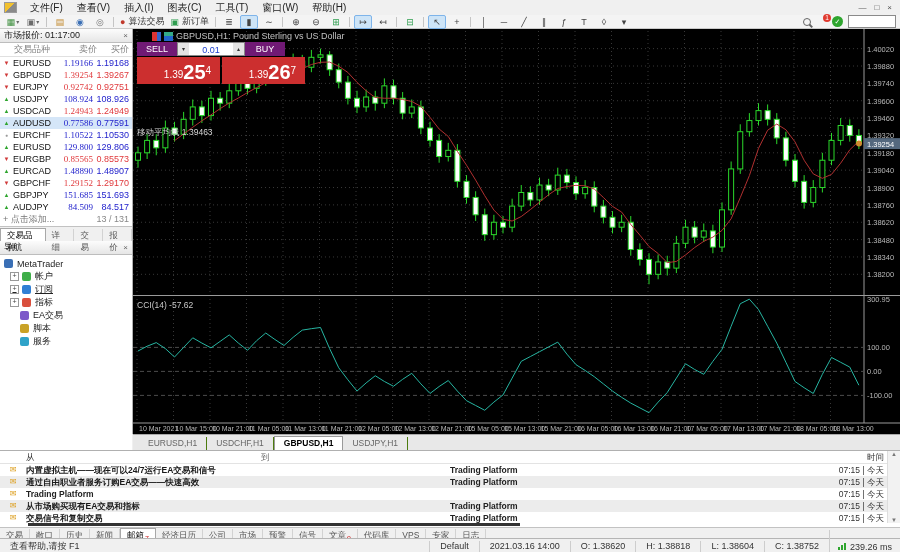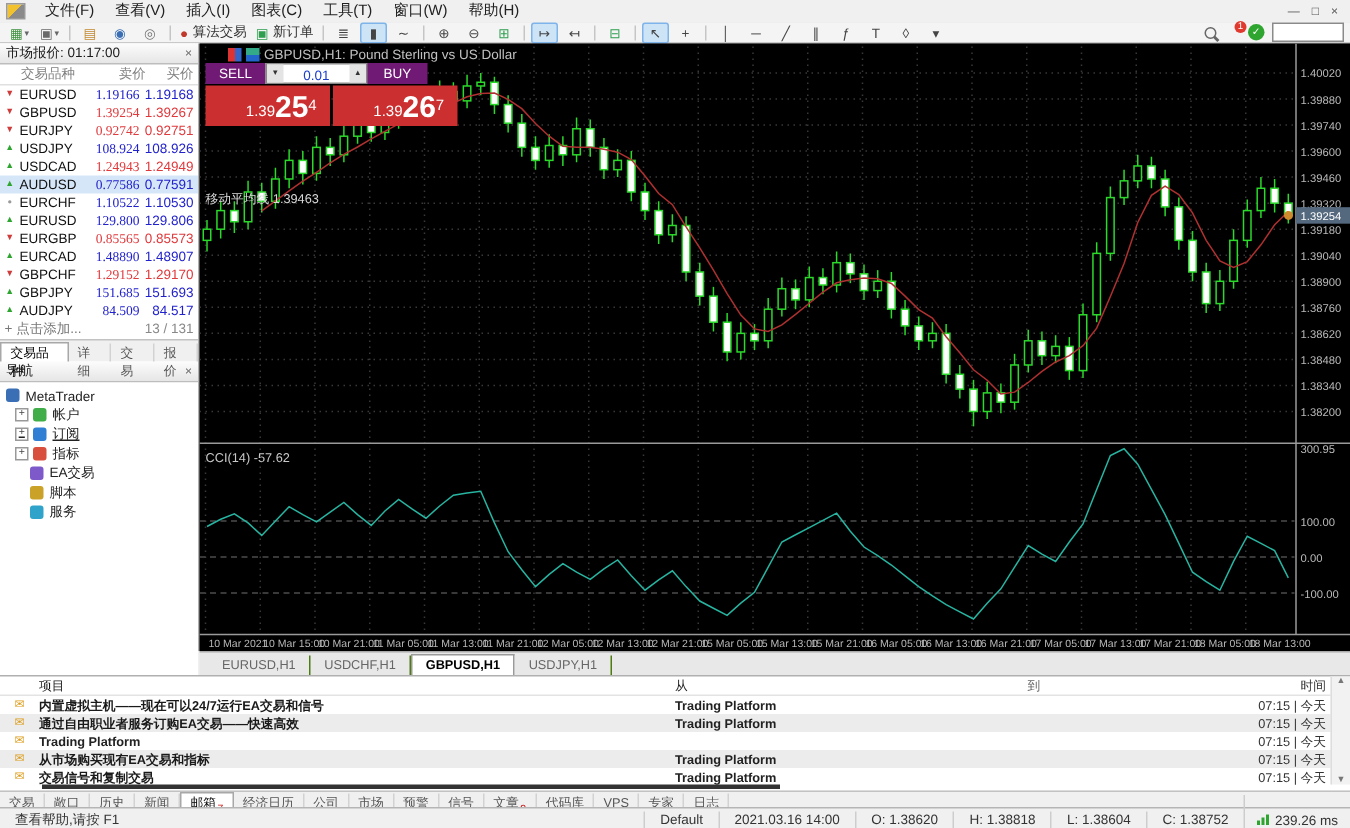--- a/index.html
+++ b/index.html
@@ -664,21 +664,20 @@
   <div id="chart-tabs">
       <div class="ctab">EURUSD,H1</div>
       <div class="ctab">USDCHF,H1</div>
       <div class="ctab active">GBPUSD,H1</div>
       <div class="ctab">USDJPY,H1</div>
     </div>
 
   <div id="toolbox">
     <div id="tb-head">
         <span class="c-ico"></span>
-        <span class="c-subj" style="font-weight: normal;">项目</span>
         <span class="c-from" style="font-weight: normal;">从</span>
         <span class="c-to">到</span>
         <span class="c-time">时间</span>
       </div>
     <div id="tb-rows">
         <div class="tb-row">
           <span class="c-ico">✉</span>
           <span class="c-subj">内置虚拟主机——现在可以24/7运行EA交易和信号</span>
           <span class="c-from">Trading Platform</span>
           <span class="c-to"></span>

